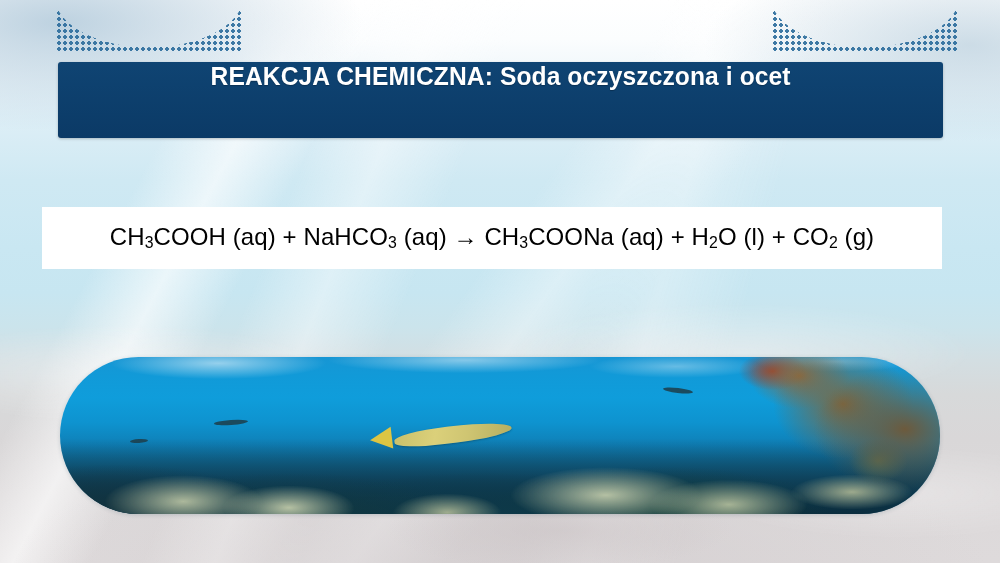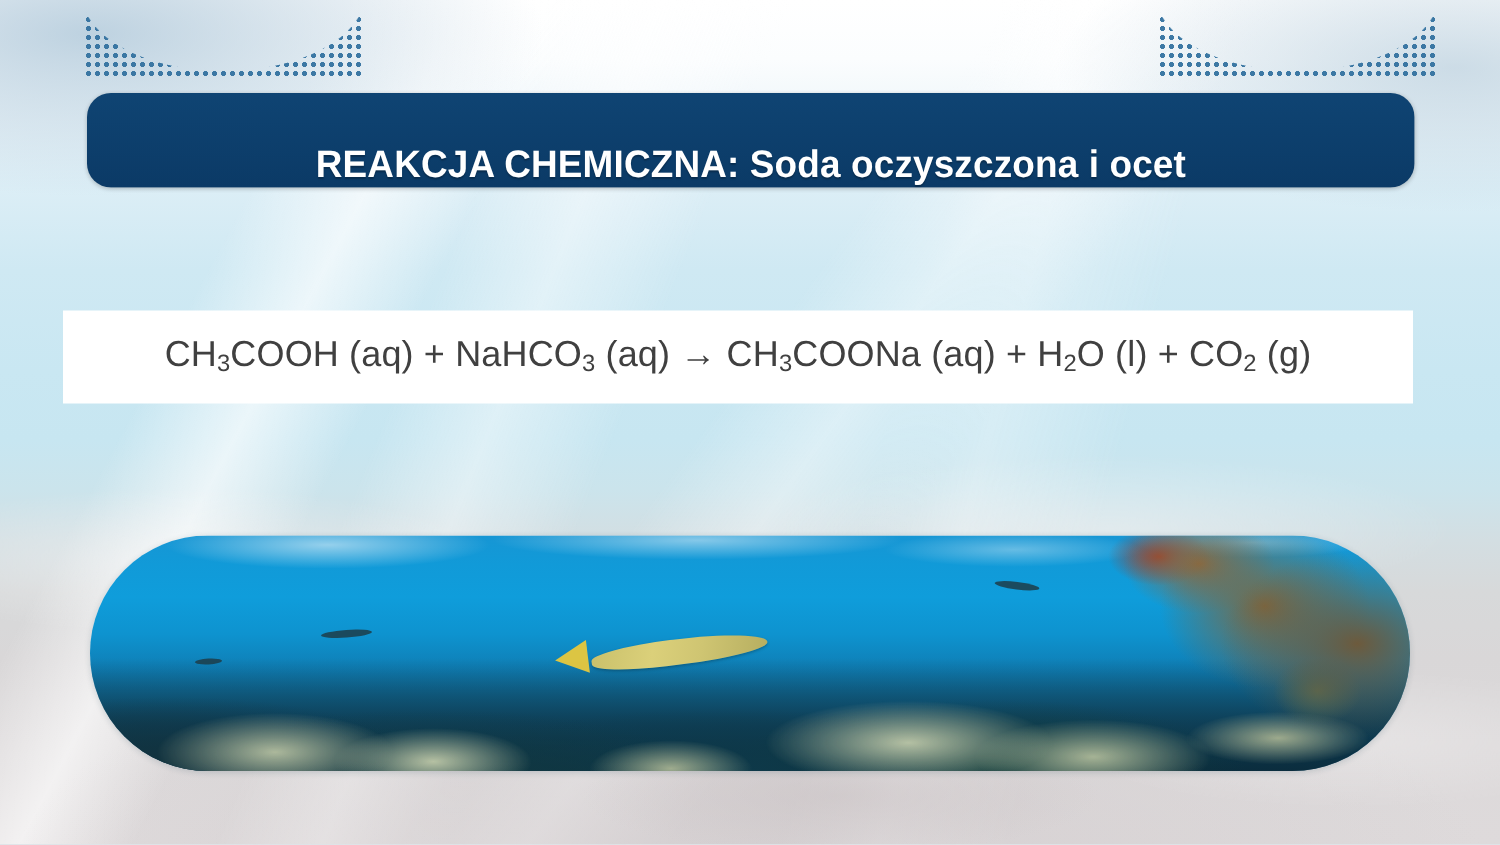--- a/index.html
+++ b/index.html
@@ -79,47 +79,47 @@
             mask-image: radial-gradient(ellipse 95px 52px at 50% 6%, transparent 0 99%, #000 100%);
     opacity:.92;
   }
   #dots-left  { left:56px; }
   #dots-right { left:772px; }
 
   
   #title-banner {
     position:absolute;
     left:58px; top:62px;
-    width:885px; height:63px;
+    width:885px; height:76px;
     background:#0d4070;
     background-image:linear-gradient(to bottom, #0f4473 0%, #0b3a66 100%);
-    border-radius:16px;
+    border-radius:3px;
     box-shadow:0 1px 3px rgba(0,0,0,.22);
-    display:flex; align-items:flex-end; justify-content:center;
+    display:flex; align-items:flex-start; justify-content:center;
   }
   #title-text {
     color:#ffffff;
     font-size:25.5px;
     font-weight:bold;
     letter-spacing:.1px;
     white-space:nowrap;
     text-shadow:0 1px 1px rgba(0,0,0,.25);
     transform:scaleX(.965);
   }
 
   
   #equation-panel {
     position:absolute;
     left:42px; top:207px;
     width:900px; height:62px;
     background:#ffffff;
     display:flex; align-items:center; justify-content:center;
   }
   #equation-text {
-    color:#404040;
+    color:#000000;
     font-size:24px;
     font-weight:500;
     letter-spacing:.1px;
     white-space:nowrap;
     font-family:"Liberation Sans", sans-serif;
   }
   #equation-text sub {
     font-size:.66em;
     vertical-align:-.22em;
   }

